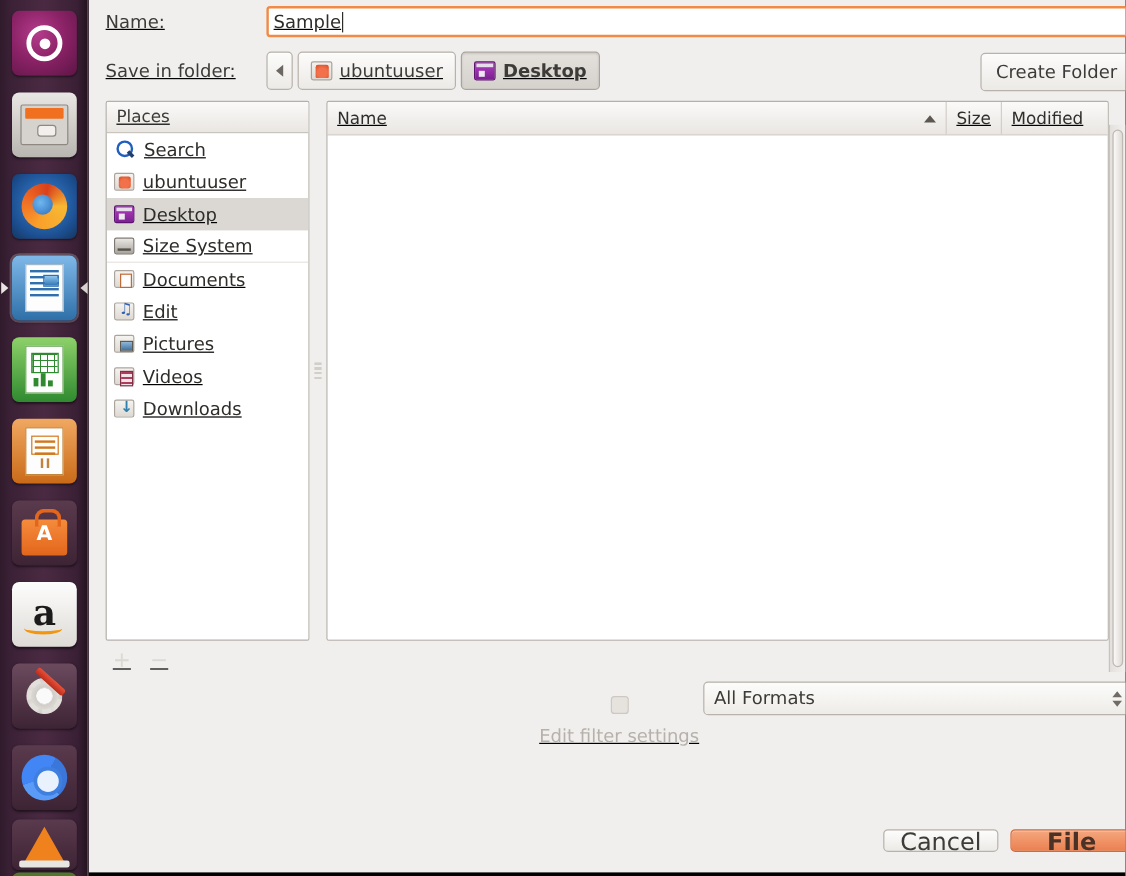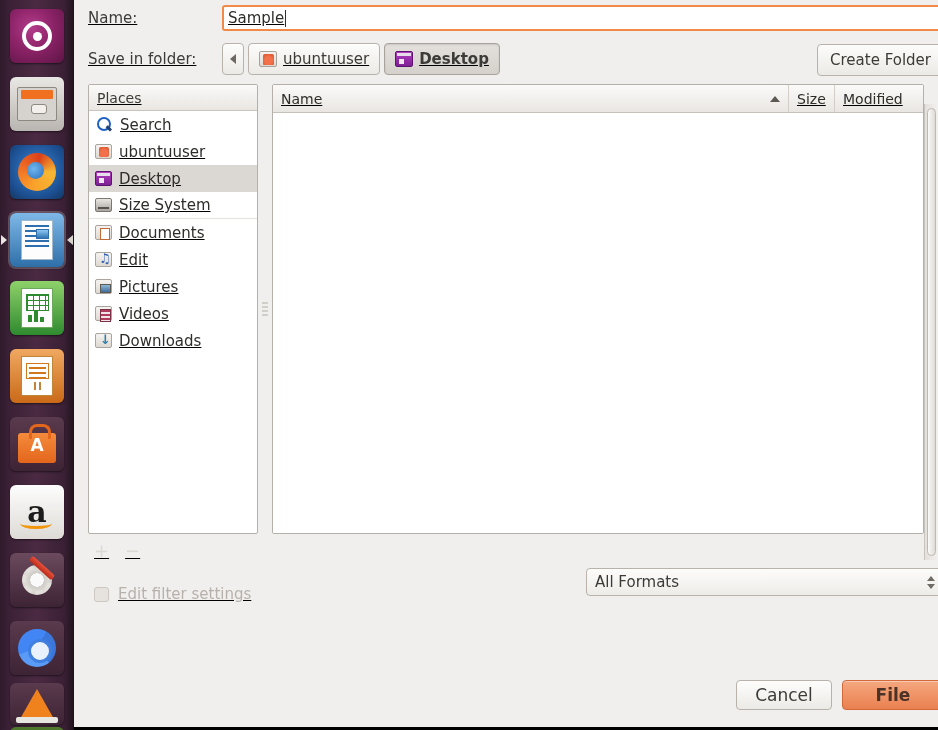--- a/index.html
+++ b/index.html
@@ -508,43 +508,44 @@
   .spin .dn {
     width: 0; height: 0; border-top: 5px solid #706b64;
     border-left: 4px solid transparent; border-right: 4px solid transparent;
   }
 
   .check-row {
     display: flex; align-items: center; gap: 9px;
     padding-left: 20px;
     height: 28px;
     font-size: 15px;
+    flex-direction: column;
   }
   .check-row.disabled { color: #b6b1ab; }
   .check-row.enabled { color: #2e2d2a; font-weight: bold; }
   .cbox {
     width: 15px; height: 15px;
     border: 1px solid #b0aba4;
     border-radius: 3px;
     background: #fff;
     flex: 0 0 auto;
   }
   .cbox.dis { background: #e6e3df; border-color: #cdc8c2; }
 
   .actions {
     position: absolute;
     right: -6px; bottom: 17px;
     display: flex; gap: 10px; align-items: center;
   }
   .btn {
-    height: 30px;
+    height: 19px;
     min-width: 96px;
     border-radius: 4px;
     display: flex; align-items: center; justify-content: center;
-    font-size: 17px;
+    font-size: 20px;
     cursor: default;
   }
   .btn-cancel {
     border: 1px solid #b8b2ab;
     background: linear-gradient(#fdfdfc, #eceae6);
     color: #3c3b37;
   }
   .btn-save {
     border: 1px solid #d2693a;
     background: linear-gradient(#f5a77f, #ea8050);

